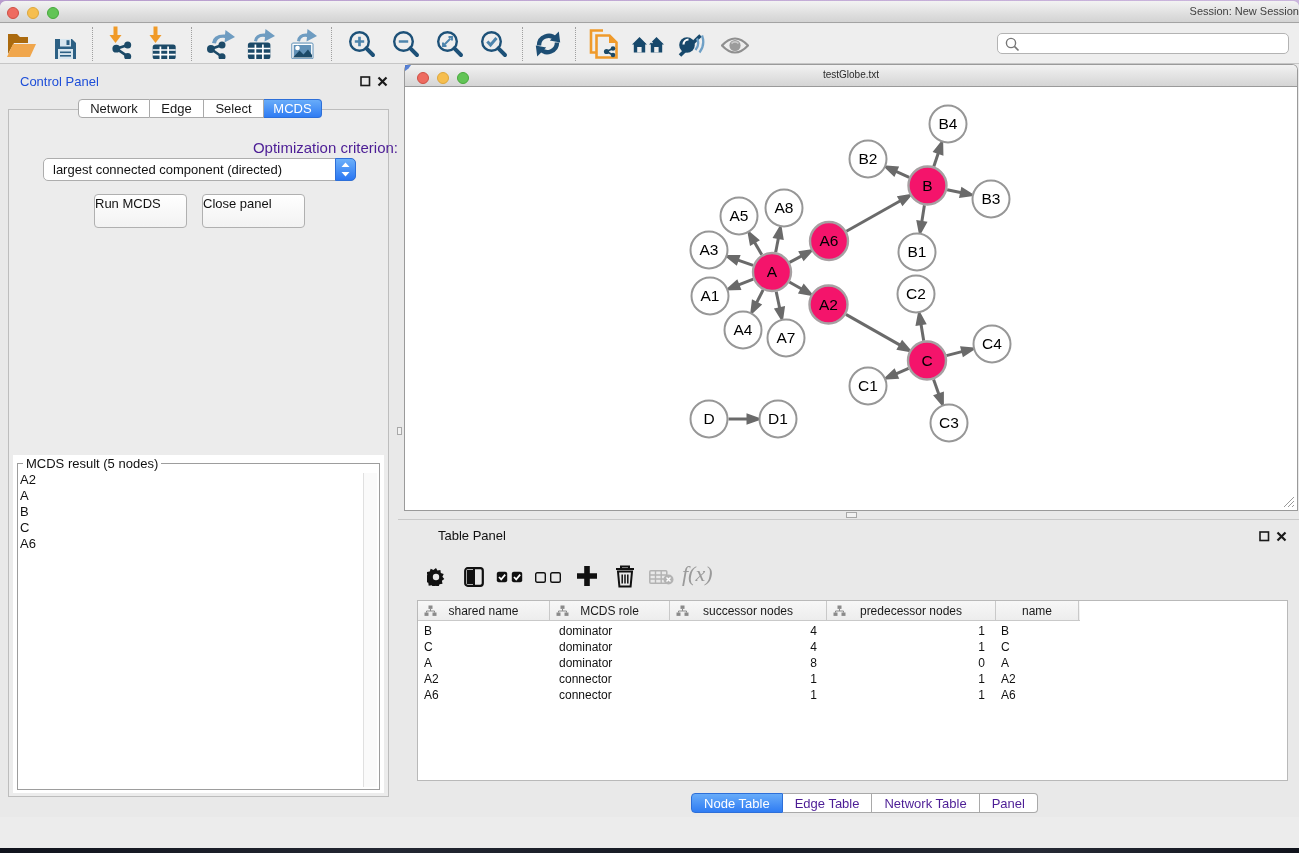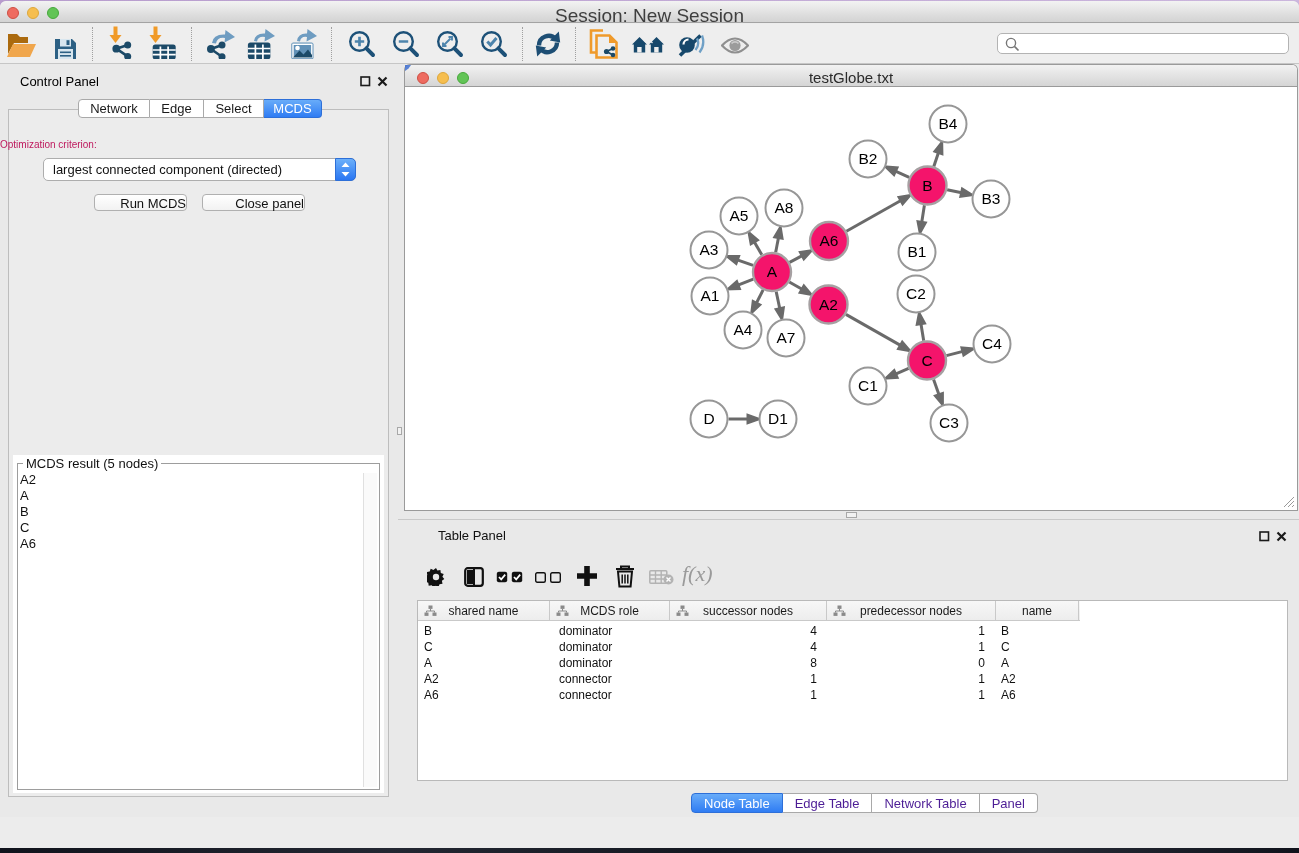--- a/index.html
+++ b/index.html
@@ -1,54 +1,54 @@
 <!DOCTYPE html>
 <html><head><meta charset="utf-8"><style>
 *{margin:0;padding:0;box-sizing:border-box}
 html,body{width:1299px;height:853px;overflow:hidden}
 body{font-family:"Liberation Sans",sans-serif;background:linear-gradient(90deg,#b79ccd,#cbb6dd);position:relative}
 #win{position:absolute;left:0;top:1px;width:1299px;height:847px;background:#ececec;border-radius:6px 6px 0 0;overflow:hidden}
 #strip{position:absolute;left:0;bottom:0;width:1299px;height:5px;background:linear-gradient(90deg,#10131c,#232732 30%,#141821 55%,#262a35 80%,#10131c)}
 
 #titlebar{position:absolute;left:0;top:0;width:100%;height:22px;background:linear-gradient(#f3f3f3,#dcdcdc 70%,#d3d3d3);border-bottom:1px solid #a3a3a3;border-radius:6px 6px 0 0}
-#titlebar .t{position:absolute;left:0;right:0;top:4px;text-align:center;font-size:19px;color:#3e3e3e}
+#titlebar .t{position:absolute;left:0;right:0;top:4px;text-align:right;font-size:11px;color:#3e3e3e}
 .tl{position:absolute;top:6px;width:12px;height:12px;border-radius:50%}
 
 #toolbar{position:absolute;left:0;top:23px;width:100%;height:39px;background:#eeeeee}
 .sep{position:absolute;top:3px;height:34px;width:0;border-left:1px dotted #9f9f9f}
 .ticon{position:absolute}
 #search{position:absolute;left:997px;top:9px;width:292px;height:21px;background:#fff;border:1px solid #b3b3b3;border-radius:5px}
 
 #main{position:absolute;left:0;top:62px;width:100%;height:754px;background:#e9e9e9;border-top:1px solid #c6c6c6}
 
 #cpanel{position:absolute;left:0;top:0;width:398px;height:754px}
-#cpanel .hdr{position:absolute;left:20px;top:10px;font-size:13px;color:#000000}
+#cpanel .hdr{position:absolute;left:20px;top:10px;font-size:13px;color:#1d4ed8}
 #cpTab{position:absolute;left:8px;top:45px;width:381px;height:688px;border:1px solid #bdbdbd;background:#ececec}
 .tabs{position:absolute;left:78px;top:35px;height:19px;display:flex;font-size:13px}
 .tabs .tb{height:19px;line-height:18px;background:#fff;border:1px solid #a9a9a9;border-left:none;color:#1a1a1a;text-align:center}
 .tabs .tb:first-child{border-left:1px solid #a9a9a9;border-radius:4px 0 0 4px}
 .tabs .tb.last{border-radius:0 4px 4px 0}
 .tabs .tb.sel{background:linear-gradient(#68acf9,#2f7cf3);border-color:#2d6fd8;color:#fff}
 
 .wbtn{position:absolute;font-size:12px;color:#1a1a1a}
 
-#optlbl{position:absolute;left:0;width:398px;top:75px;text-align:left;font-size:10px;color:#be185d}
+#optlbl{position:absolute;left:0;width:398px;top:75px;text-align:right;font-size:15px;color:#4c1d95}
 #dropdown{position:absolute;left:43px;top:94px;width:313px;height:23px;background:#fff;border:1px solid #adadad;border-radius:5px;font-size:13px;color:#111;line-height:21px;padding-left:9px}
 #dropdown .stepper{position:absolute;right:-1px;top:-1px;width:21px;height:23px;border-radius:0 5px 5px 0;background:linear-gradient(#6cb0fa,#2a76f2);border:1px solid #2d6fd8}
-.btn{position:absolute;height:17px;background:linear-gradient(#ffffff,#f2f2f2);border:1px solid #b0b0b0;border-radius:4px;font-size:13px;color:#111;text-align:right;line-height:17px}
+.btn{position:absolute;height:34px;background:linear-gradient(#ffffff,#f2f2f2);border:1px solid #b0b0b0;border-radius:4px;font-size:13px;color:#111;text-align:left;line-height:17px}
 
 #resultbox{position:absolute;left:13px;top:391px;width:371px;height:338px;background:#fff}
 #resultbox .tborder{position:absolute;left:4px;top:8px;right:4px;bottom:3px;border:1px solid #9d9d9d}
 #resultbox .tlabel{position:absolute;left:10px;top:1px;background:#fff;padding:0 3px;font-size:13px;color:#111}
 #resultbox .list{position:absolute;left:7px;top:17px;font-size:13px;color:#111;line-height:16px}
 #resultbox .sbar{position:absolute;right:7px;top:18px;width:14px;bottom:6px;background:#fafafa;border-left:1px solid #e0e0e0}
 
 #netwin{position:absolute;left:405px;top:1px;width:892px;height:445px;background:#fff;border-radius:5px 5px 0 0;box-shadow:0 0 0 1px #9a9a9a}
 #netwin .nt{position:absolute;left:0;top:0;width:100%;height:22px;background:linear-gradient(#f2f2f2,#d5d5d5);border-bottom:1px solid #9a9a9a;border-radius:5px 5px 0 0}
-#netwin .nt .t{position:absolute;left:0;right:0;top:4px;text-align:center;font-size:15px;color:#2b2b2b}
+#netwin .nt .t{position:absolute;left:0;right:0;top:4px;text-align:center;font-size:10px;color:#2b2b2b}
 #graphwrap{position:absolute;left:1px;top:23px;width:890px;height:421px;background:#fff}
 
 #tpanel{position:absolute;left:398px;top:455px;width:901px;height:299px;border-top:1px solid #c9c9c9}
 #tpanel .hdr{position:absolute;left:40px;top:8px;font-size:13px;color:#111}
 #ttool{position:absolute;left:18px;top:30px;width:875px;height:38px}
 #ttable{position:absolute;left:19px;top:80px;width:871px;height:181px;background:#fff;border:1px solid #b9b9b9}
 #thead{position:absolute;left:0;top:0;width:662px;height:20px;background:linear-gradient(#f7f7f7,#ededed);border-bottom:1px solid #c9c9c9;font-size:12px;color:#1a1a1a}
 #thead .col{position:absolute;top:0;height:20px;border-right:1px solid #c9c9c9}
 #thead .ct{position:absolute;left:0;right:0;top:3px;text-align:center}
 .rows{position:absolute;left:0;top:20px;font-size:12px;color:#111}

